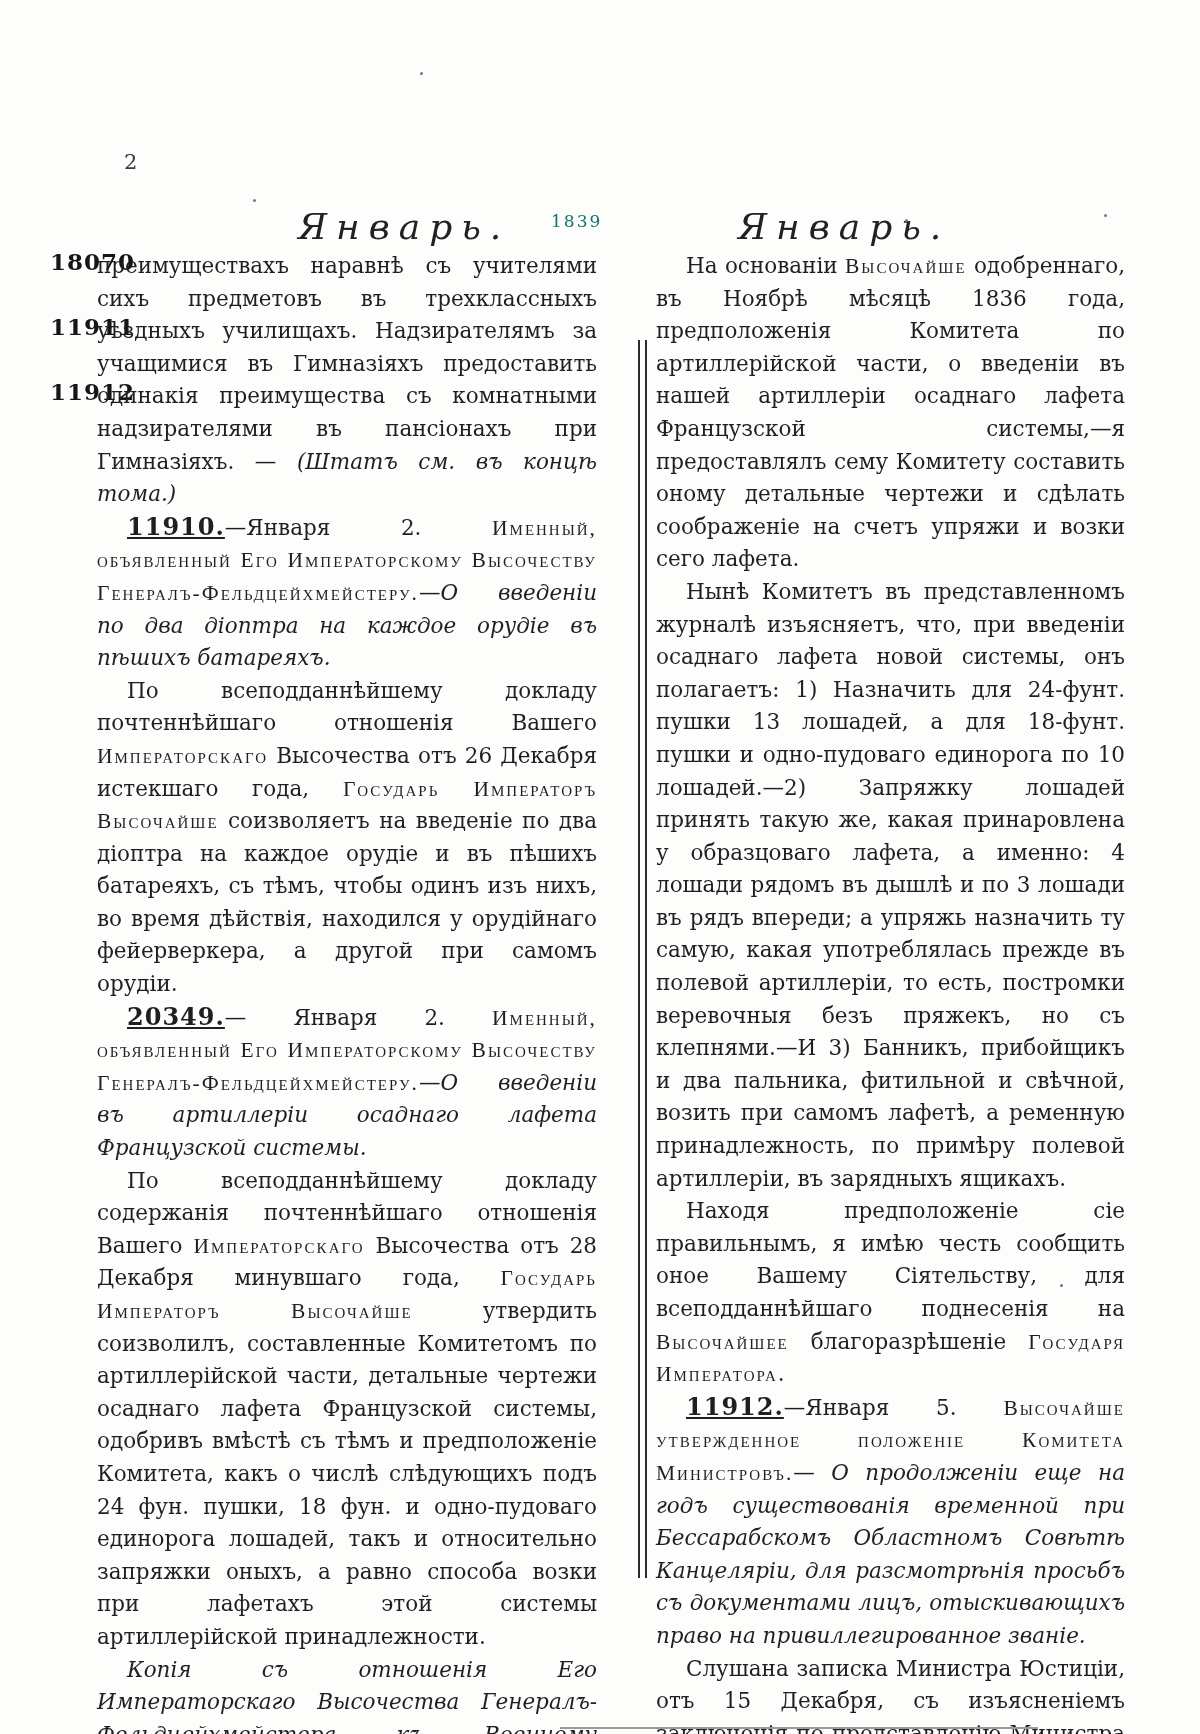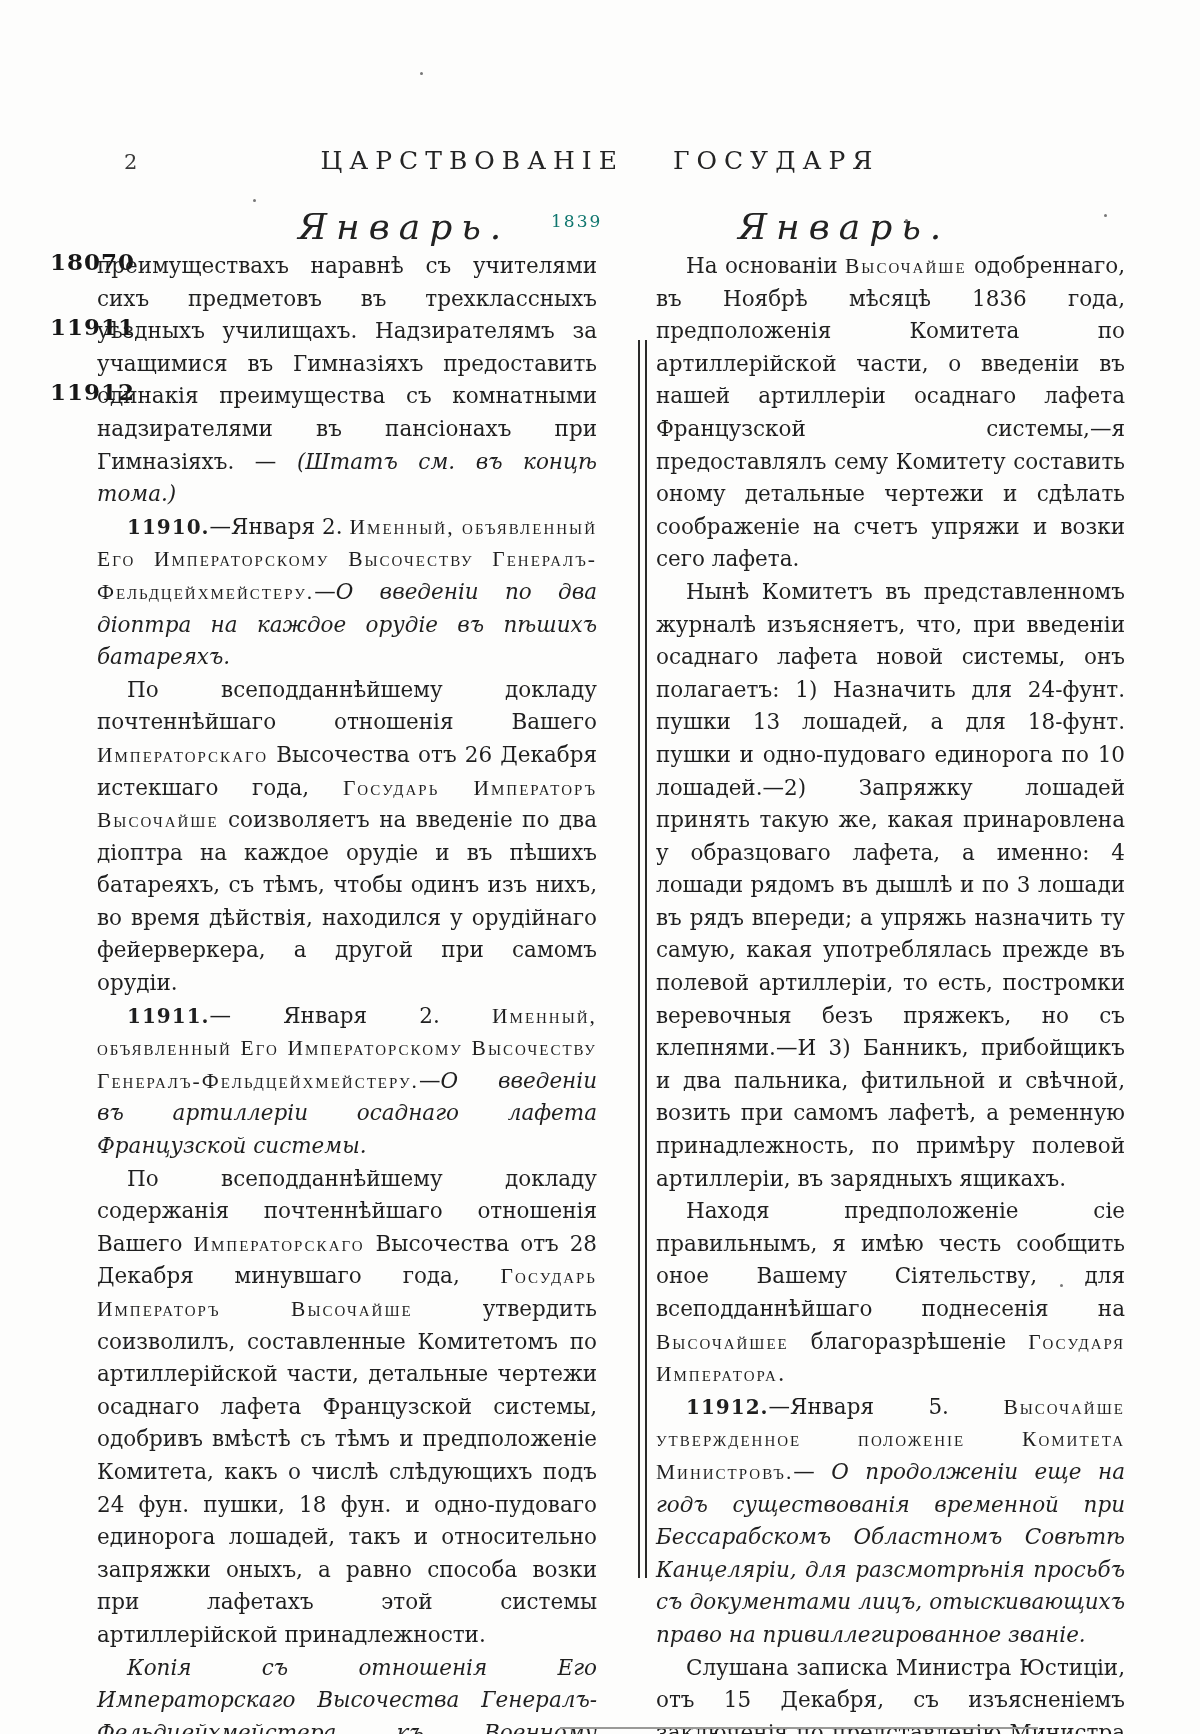--- a/index.html
+++ b/index.html
@@ -26,21 +26,21 @@
     position:absolute;top:250px;font-size:21.5px;line-height:32.6px;
     text-align:justify;color:#1f1f1f;
   }
   .col-left{left:97px;width:500px;}
   .col-right{left:656px;width:469px;}
   .para{margin:0;text-indent:30px;}
   .para.no-indent{text-indent:0;}
   .run-n{}
   .run-i{font-style:italic;}
   .run-sc{font-variant:small-caps;letter-spacing:2px;font-family:Liberation Serif, serif;}
-  .run-b{font-weight:bold;font-size:20px;letter-spacing:1px;}
+  .run-b{font-weight:bold;font-size:24px;letter-spacing:1px;text-decoration:underline;}
   .divider{
     position:absolute;left:638px;top:340px;height:1238px;width:5px;
     border-left:2px solid #2a2a2a;border-right:2px solid #2a2a2a;
   }
   .bottom-line{
     position:absolute;left:560px;top:1727px;width:478px;height:2px;
     background:#9a9a98;
   }
   .speck{position:absolute;background:#777;border-radius:50%;}
   .speck-a{left:420px;top:72px;width:3px;height:3px;}
@@ -48,35 +48,34 @@
   .speck-c{left:905px;top:219px;width:3px;height:3px;}
   .speck-d{left:1104px;top:214px;width:3px;height:3px;}
   .speck-e{left:1060px;top:1284px;width:3px;height:3px;}
 </style>
 </head>
 <body>
 
 <div class="page">
 
   <div class="page-num">2</div>
-  <div class="running-title">ЦАРСТВОВАНІЕ  ГОСУДАРЯ</div>
 
   <div class="month month-left">Январь.</div>
   <div class="year">1839</div>
   <div class="month month-right">Январь.</div>
 
   <div class="margin-num" style="top:248px;">18070</div>
   <div class="margin-num" style="top:313px;">11911</div>
   <div class="margin-num" style="top:378px;">11912</div>
 
   <div class="col col-left">
     <p class="para no-indent"><span class="run-n">преимуществахъ наравнѣ съ учителями сихъ предметовъ въ трехклассныхъ уѣздныхъ училищахъ. Надзирателямъ за учащимися въ Гимназіяхъ предоставить одинакія преимущества съ комнатными надзирателями въ пансіонахъ при Гимназіяхъ. — </span><span class="run-i">(Штатъ см. въ концѣ тома.)</span></p>
     <p class="para"><span class="run-b">11910.</span><span class="run-n">—Января 2. </span><span class="run-sc">Именный, объявленный Его Императорскому Высочеству Генералъ-Фельдцейхмейстеру.</span><span class="run-n">—</span><span class="run-i">О введеніи по два діоптра на каждое орудіе въ пѣшихъ батареяхъ.</span></p>
     <p class="para"><span class="run-n">По всеподданнѣйшему докладу почтеннѣйшаго отношенія Вашего </span><span class="run-sc">Императорскаго</span><span class="run-n"> Высочества отъ 26 Декабря истекшаго года, </span><span class="run-sc">Государь Императоръ Высочайше</span><span class="run-n"> соизволяетъ на введеніе по два діоптра на каждое орудіе и въ пѣшихъ батареяхъ, съ тѣмъ, чтобы одинъ изъ нихъ, во время дѣйствія, находился у орудійнаго фейерверкера, а другой при самомъ орудіи.</span></p>
-    <p class="para"><span class="run-b">11911.</span><span class="run-n">— Января 2. </span><span class="run-sc">Именный, объявленный Его Императорскому Высочеству Генералъ-Фельдцейхмейстеру.</span><span class="run-n">—</span><span class="run-i">О введеніи въ артиллеріи осаднаго лафета Французской системы.</span></p>
+    <p class="para"><span class="run-b">20349.</span><span class="run-n">— Января 2. </span><span class="run-sc">Именный, объявленный Его Императорскому Высочеству Генералъ-Фельдцейхмейстеру.</span><span class="run-n">—</span><span class="run-i">О введеніи въ артиллеріи осаднаго лафета Французской системы.</span></p>
     <p class="para"><span class="run-n">По всеподданнѣйшему докладу содержанія почтеннѣйшаго отношенія Вашего </span><span class="run-sc">Императорскаго</span><span class="run-n"> Высочества отъ 28 Декабря минувшаго года, </span><span class="run-sc">Государь Императоръ Высочайше</span><span class="run-n"> утвердить соизволилъ, составленные Комитетомъ по артиллерійской части, детальные чертежи осаднаго лафета Французской системы, одобривъ вмѣстѣ съ тѣмъ и предположеніе Комитета, какъ о числѣ слѣдующихъ подъ 24 фун. пушки, 18 фун. и одно-пудоваго единорога лошадей, такъ и относительно запряжки оныхъ, а равно способа возки при лафетахъ этой системы артиллерійской принадлежности.</span></p>
     <p class="para"><span class="run-i">Копія съ отношенія Его Императорскаго Высочества Генералъ-Фельдцейхмейстера къ Военному Министру отъ 28-го Декабря 1838 года.</span></p>
   </div>
 
   <div class="divider"></div>
 
   <div class="col col-right">
     <p class="para"><span class="run-n">На основаніи </span><span class="run-sc">Высочайше</span><span class="run-n"> одобреннаго, въ Ноябрѣ мѣсяцѣ 1836 года, предположенія Комитета по артиллерійской части, о введеніи въ нашей артиллеріи осаднаго лафета Французской системы,—я предоставлялъ сему Комитету составить оному детальные чертежи и сдѣлать соображеніе на счетъ упряжи и возки сего лафета.</span></p>
     <p class="para"><span class="run-n">Нынѣ Комитетъ въ представленномъ журналѣ изъясняетъ, что, при введеніи осаднаго лафета новой системы, онъ полагаетъ: 1) Назначить для 24-фунт. пушки 13 лошадей, а для 18-фунт. пушки и одно-пудоваго единорога по 10 лошадей.—2) Запряжку лошадей принять такую же, какая принаровлена у образцоваго лафета, а именно: 4 лошади рядомъ въ дышлѣ и по 3 лошади въ рядъ впереди; а упряжь назначить ту самую, какая употреблялась прежде въ полевой артиллеріи, то есть, постромки веревочныя безъ пряжекъ, но съ клепнями.—И 3) Банникъ, прибойщикъ и два пальника, фитильной и свѣчной, возить при самомъ лафетѣ, а ременную принадлежность, по примѣру полевой артиллеріи, въ зарядныхъ ящикахъ.</span></p>
     <p class="para"><span class="run-n">Находя предположеніе сіе правильнымъ, я имѣю честь сообщить оное Вашему Сіятельству, для всеподданнѣйшаго поднесенія на </span><span class="run-sc">Высочайшее</span><span class="run-n"> благоразрѣшеніе </span><span class="run-sc">Государя Императора</span><span class="run-n">.</span></p>

